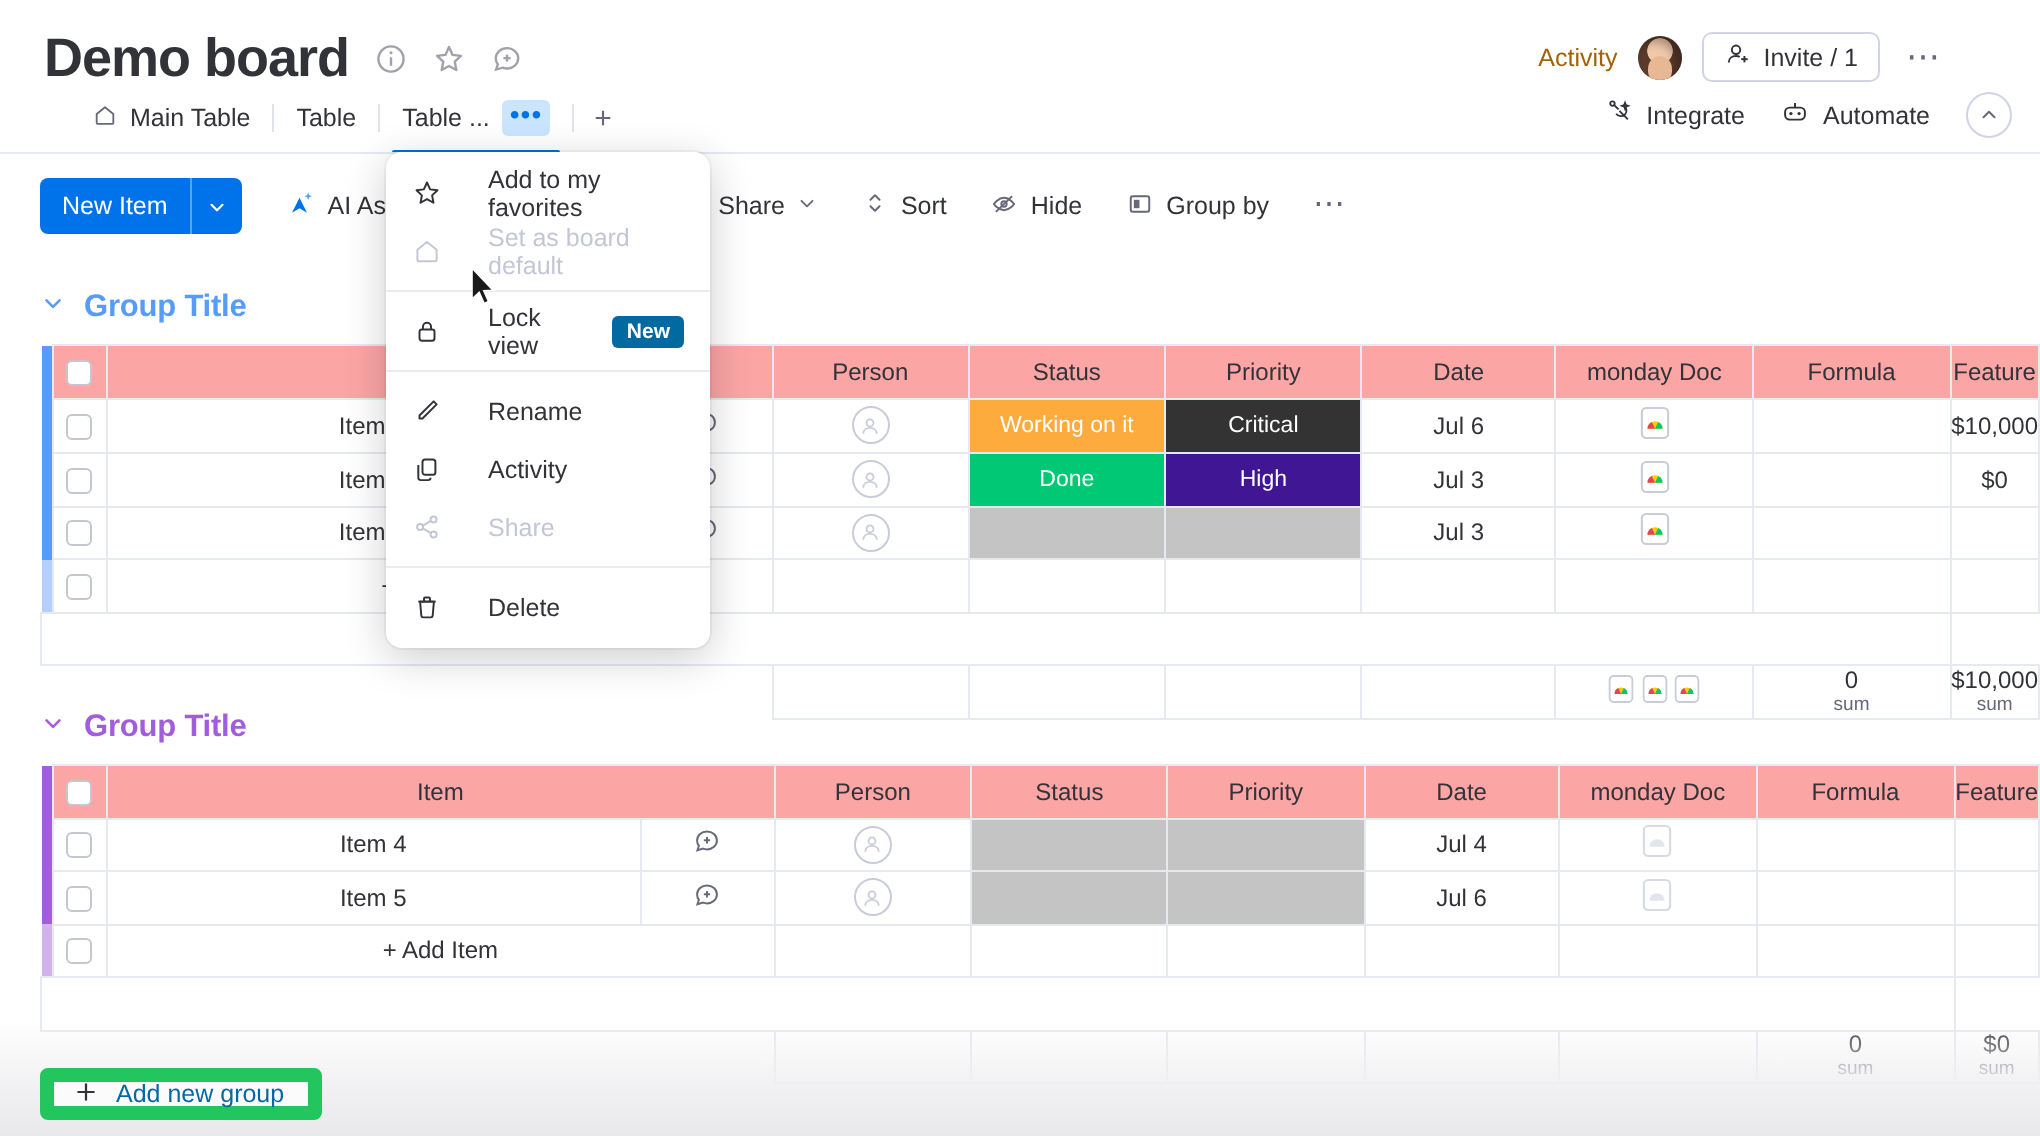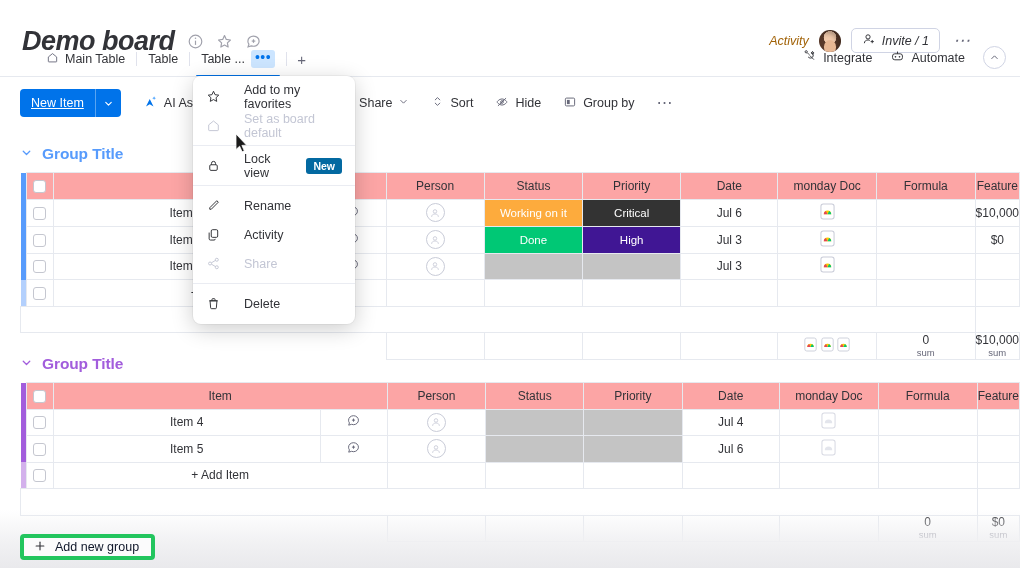--- a/index.html
+++ b/index.html
@@ -7,21 +7,21 @@
     width: 1020px; height: 568px;
     font-family: "Liberation Sans", sans-serif;
     background: #ffffff;
     color: #323338;
     overflow: hidden;
   }
   body { position: relative; }
 
   
   .board-header {
-    position: absolute; top: 16px; left: 0; width: 988px; height: 42px; font-style: italic;
+    position: absolute; top: 4px; left: 0; width: 988px; height: 42px;
   }
   .board-title-row {
     position: absolute; left: 22px; top: 10px;
     display: flex; align-items: center; gap: 12px;
   }
   .board-title {
     font-size: 27px; font-weight: 700; letter-spacing: -0.5px; color: #323338;
   }
   .hdr-ico { width: 17px; height: 17px; opacity: .62; display:block; }
   .hdr-ico svg { display:block; }
@@ -92,21 +92,21 @@
 
   
   .toolbar {
     position: absolute; top: 88px; left: 20px; height: 30px;
     display: flex; align-items: center; gap: 0;
   }
   .new-item-btn {
     display: flex; align-items: stretch; background: #0073ea; color: #fff;
     border-radius: 4px; height: 28px; font-size: 12.5px; cursor: pointer; overflow: hidden;
   }
-  .new-item-main { display: flex; align-items: center; padding: 0 11px; text-decoration: underline; }
+  .new-item-main { display: flex; align-items: center; padding: 0 11px; }
   .new-item-split { width: 1px; background: rgba(255,255,255,.35); }
   .new-item-chev { display: flex; align-items: center; padding: 0 7px; }
   .tb-item {
     display: flex; align-items: center; gap: 6px; font-size: 12.5px;
     color: #323338; margin-left: 22px; cursor: pointer;
   }
   .tb-dots { margin-left: 22px; color: #676879; font-size: 16px; line-height: 6px; cursor: pointer; }
 
   
   .group { position: absolute; left: 20px; }
@@ -145,22 +145,22 @@
 
   
   .bottom-fade {
     position: absolute; left: 0; bottom: 0; width: 1020px; height: 58px;
     background: linear-gradient(to bottom, rgba(255,255,255,0) 0%, rgba(240,240,242,.9) 55%, #e9e9ec 100%);
     pointer-events: none;
   }
   .add-group-btn {
     position: absolute; left: 20px; bottom: 8px;
     display: flex; align-items: center; gap: 8px;
-    border: 4px solid #22c55e; border-radius: 4px; background: #fbfbfc;
-    height: 26px; padding: 0 12px 0 9px; font-size: 12.5px; color: #0f172a; cursor: pointer;
+    border: 7px solid #22c55e; border-radius: 4px; background: #fbfbfc;
+    height: 26px; padding: 0 12px 0 9px; font-size: 12.5px; color: #0369a1; cursor: pointer;
   }
 
   
   .ctx-menu {
     position: absolute; left: 193px; top: 76px; width: 162px;
     background: #fff; border-radius: 8px;
     box-shadow: 0 5px 22px rgba(0,0,0,.20), 0 0 0 1px rgba(0,0,0,.04);
     padding: 6px 0 6px; z-index: 50;
   }
   .ctx-item {

